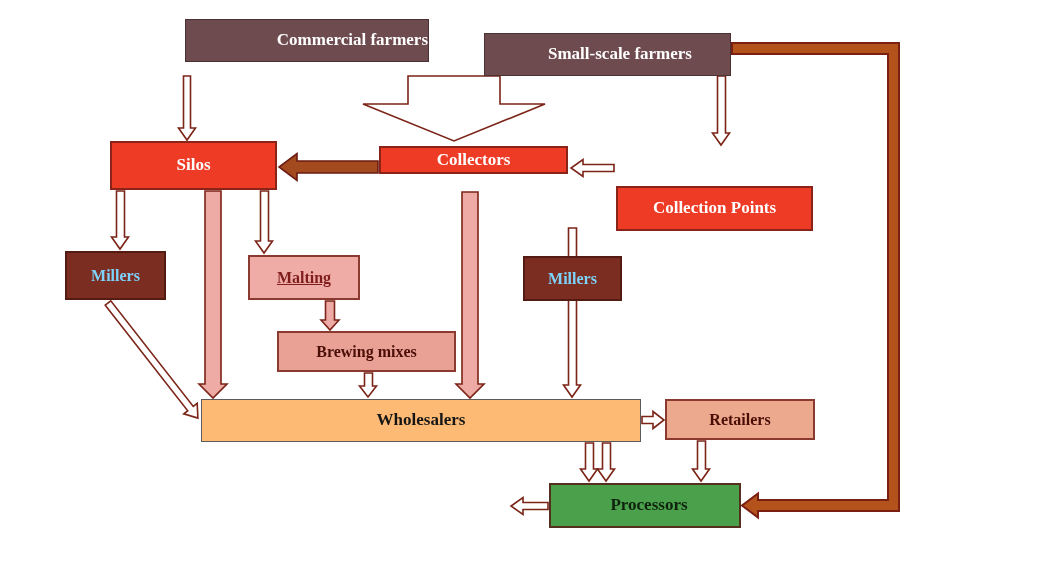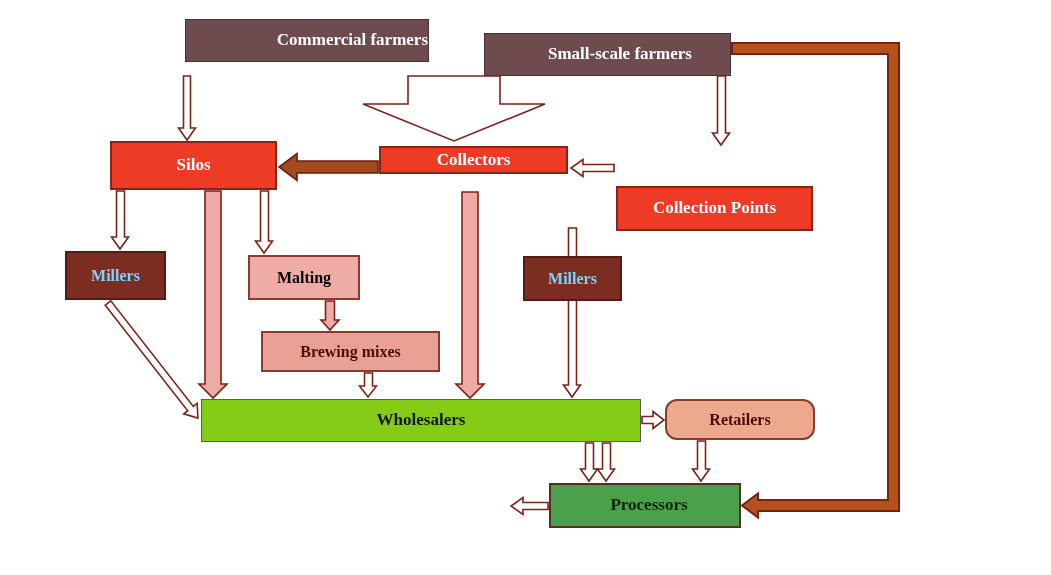--- a/index.html
+++ b/index.html
@@ -18,24 +18,24 @@
     display:flex;align-items:center;justify-content:center;
     font-weight:bold;
     font-size:17px;
     text-align:center;
     box-sizing:border-box;
     line-height:1.1;
   }
   .c-darkmauve{background:#6d4b4e;border:1.5px solid #4a3234;color:#ffffff;}
   .c-red{background:#ee3b26;border:2px solid #8a2418;color:#ffffff;}
   .c-maroon{background:#7c2d21;border:2px solid #541b12;color:#7dd3fc;}
-  .c-pink{background:#efaca6;border:2px solid #8a3a2e;color:#000000;}
-  .c-salmon2{background:#e9a196;border:2px solid #8a3a2e;color:#4a0e07;}
+  .c-pink{background:#efaca6;border:2px solid #8a3a2e;color:#7f1d1d;text-decoration:underline;}
+  .c-salmon2{background:#e9a196;border:2px solid #8a3a2e;color:#4a0e07;margin-left:16px;}
   .c-peach{background:#eda98d;border:2px solid #8a3a2e;color:#4a0e07;}
-  .c-gray{background:#84cc16;border:1.5px solid #5c5a5b;color:#151515;}
+  .c-gray{background:#fdba74;border:1.5px solid #5c5a5b;color:#151515;}
   .c-green{background:#4ba04b;border:2px solid #54301e;color:#0d230d;padding-left:8px;}
   .hollow{fill:#ffffff;stroke:#7b2417;stroke-width:1.6;}
   .pinkfill{fill:#eeaaa5;stroke:#7b2417;stroke-width:1.6;}
   .rustfill{fill:#a34b1e;stroke:#6b1b12;stroke-width:1.6;}
   .rustpath{fill:#b4521c;stroke:#7a2012;stroke-width:2;}
 </style>
 </head>
 <body>
 
 <div class="canvas">
@@ -97,21 +97,21 @@
   </div>
 
   <div class="node c-salmon2" style="left:261px;top:331px;width:179px;height:41px;font-size:16px;">
     <span>Brewing mixes</span>
   </div>
 
   <div class="node c-gray" style="left:201px;top:399px;width:440px;height:43px;">
     <span>Wholesalers</span>
   </div>
 
-  <div class="node c-peach" style="left:665px;top:399px;width:150px;height:41px;font-size:16px;border-radius:12px;">
+  <div class="node c-peach" style="left:665px;top:399px;width:150px;height:41px;font-size:16px;">
     <span>Retailers</span>
   </div>
 
 
   <div class="node c-green" style="left:549px;top:483px;width:192px;height:45px;">
     <span>Processors</span>
   </div>
 
 </div>
 

